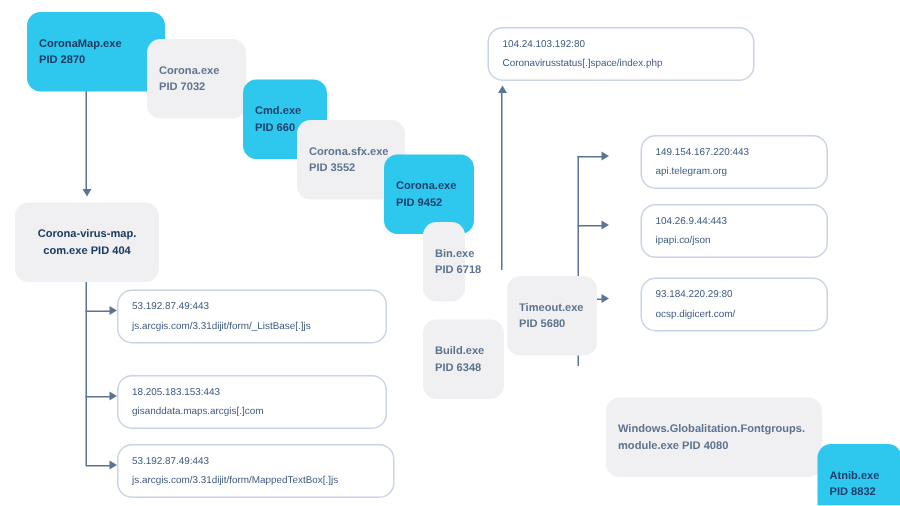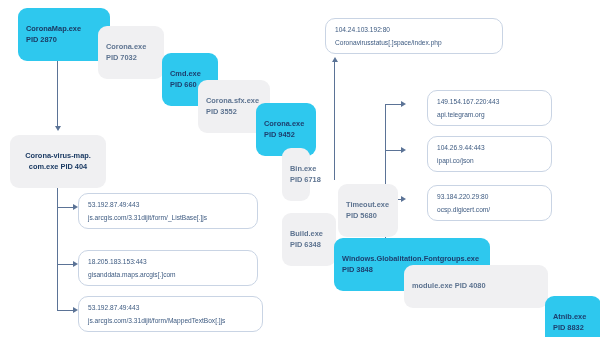--- a/index.html
+++ b/index.html
@@ -189,26 +189,23 @@
   <div class="node url" style="left:427px; top:136px; width:125px;">
     <span class="l1">104.26.9.44:443</span>
     <span class="l2">ipapi.co/json</span>
   </div>
 
   <div class="node url" style="left:427px; top:185px; width:125px;">
     <span class="l1">93.184.220.29:80</span>
     <span class="l2">ocsp.digicert.com/</span>
   </div>
 
-  <div class="node proc cyan" style="left:334px; top:238px; width:156px;">
-    <span class="l1">Windows.Globalitation.Fontgroups.exe</span>
-    <span class="l2">PID 3848</span>
-  </div>
 
   <div class="node proc gray" style="left:404px; top:265px; width:144px;">
+    <span class="l1">Windows.Globalitation.Fontgroups.</span>
     <span class="l2">module.exe   PID 4080</span>
   </div>
 
   <div class="node proc cyan" style="left:533px; top:296px; width:56px;margin-left:12px;">
     <span class="l1">Atnib.exe</span>
     <span class="l2">PID 8832</span>
   </div>
 
 </div>
 

